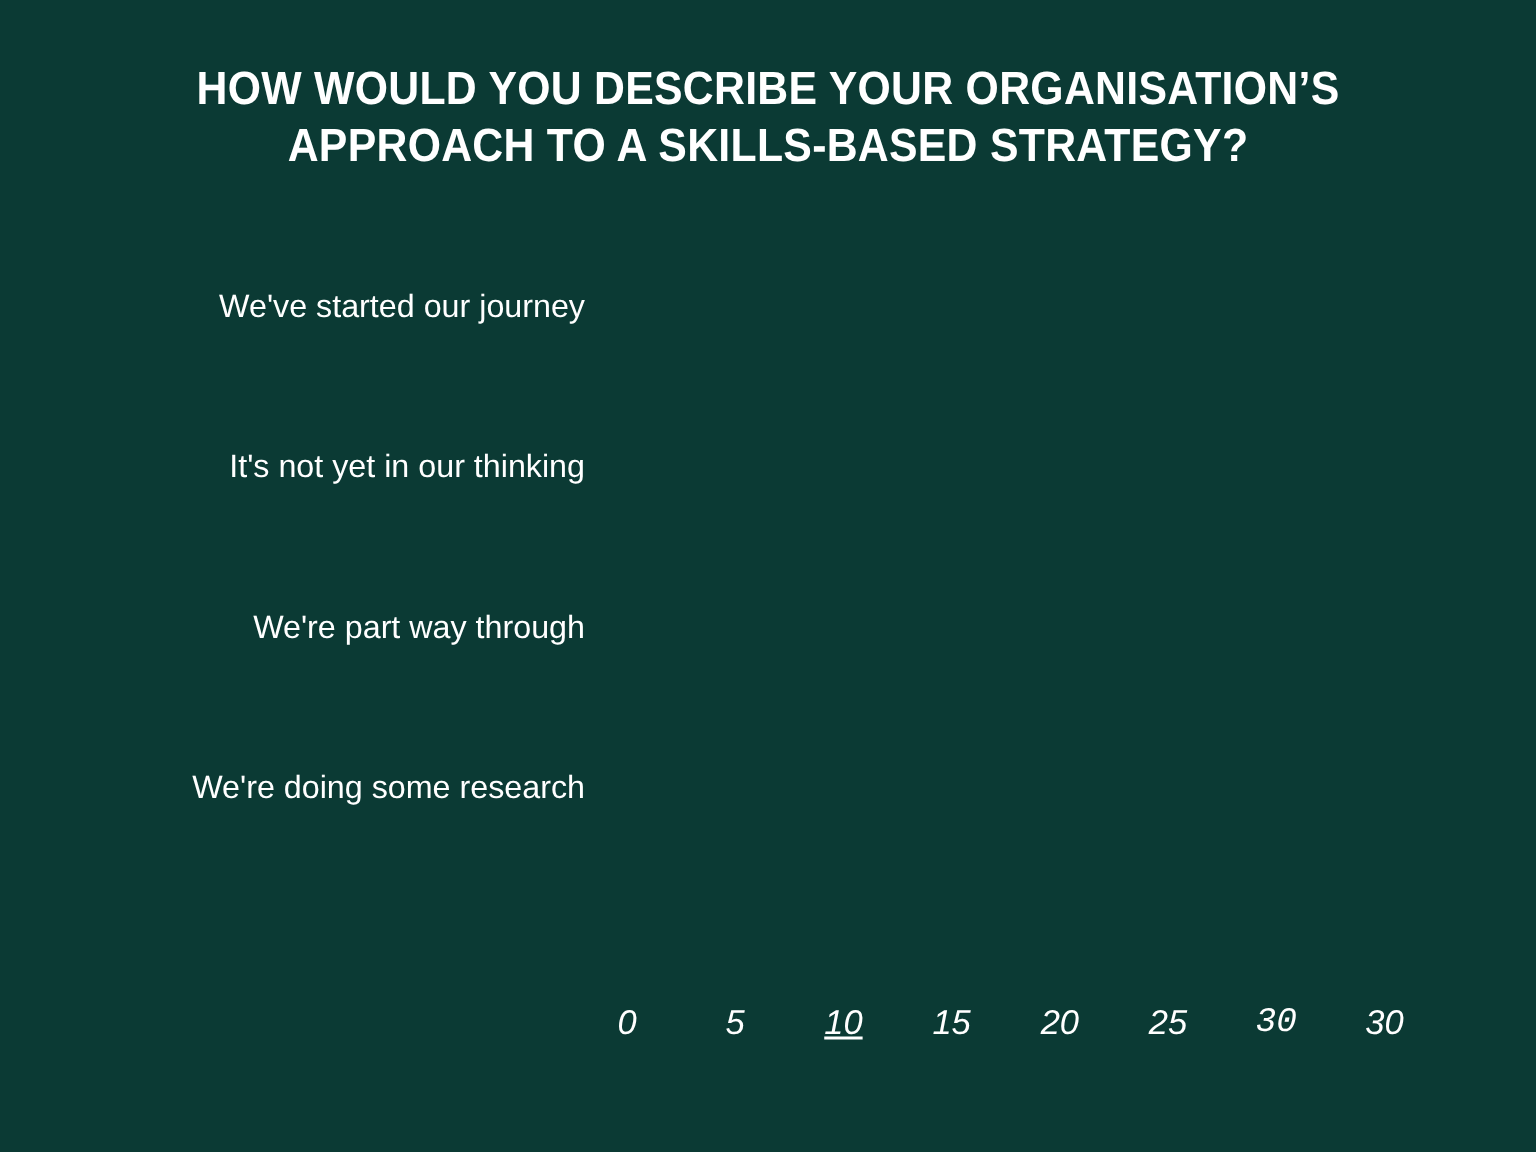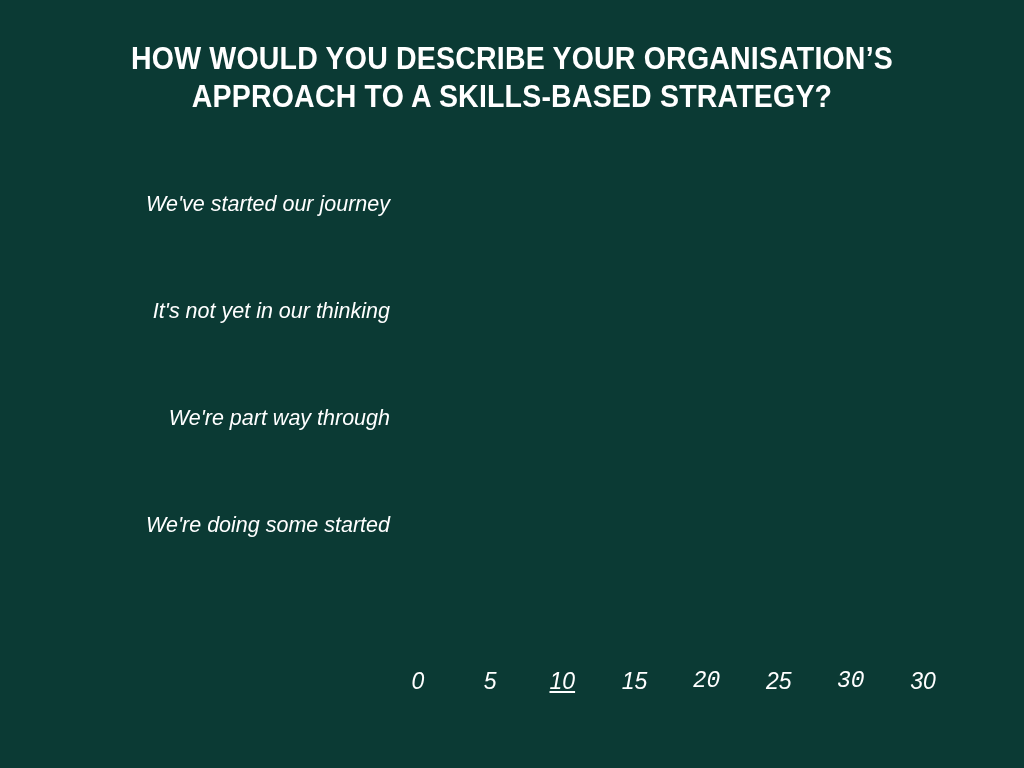--- a/index.html
+++ b/index.html
@@ -53,21 +53,20 @@
     border-top-right-radius:9px;
     border-bottom-right-radius:9px;
   }
 
   
   .cat-label {
     position:absolute;
     right:1024px;
     width:0;
     color:#ffffff;
-    font-style:italic;
     font-size:21.5px;
     line-height:26px;
     white-space:nowrap;
     text-align:right;
   }
   #cat-labels {
     position:absolute;
     left:0; top:156px;
     width:404px; height:502px;
   }
@@ -106,21 +105,21 @@
 
   <div id="chart-title">
     <span class="tline">HOW WOULD YOU DESCRIBE YOUR ORGANISATION’S</span>
     <span class="tline">APPROACH TO A SKILLS-BASED STRATEGY?</span>
   </div>
 
   <div id="cat-labels">
       <div class="cat-label" style="top: 0px; height: 95px;">We've started our journey</div>
       <div class="cat-label" style="top: 214px; height: 95px;">We're part way through</div>
       <div class="cat-label" style="top: 107px; height: 95px;">It's not yet in our thinking</div>
-      <div class="cat-label" style="top: 321px; height: 95px;">We're doing some started</div>
+      <div class="cat-label" style="top: 321px; height: 95px;">We're doing some research</div>
     </div>
 
   <div id="plot-area">
       <div class="bar-row" style="top: 0px; height: 95px; width: 476.143px;">
         <div class="bar" style="background: rgb(251, 242, 206);"></div>
       </div>
       <div class="bar-row" style="top: 107px; height: 95px; width: 346.286px;">
         <div class="bar" style="background: rgb(251, 242, 206);"></div>
       </div>
       <div class="bar-row" style="top: 214px; height: 95px; width: 288.571px;">
@@ -132,19 +131,19 @@
       <div class="bar-row" style="top: 428px; height: 95px; width: 86.5714px;">
         <div class="bar" style="background: rgb(251, 242, 206);"></div>
       </div>
     </div>
 
   <div id="x-ticks">
       <div class="tick" style="left: 0px;">0</div>
       <div class="tick" style="left: 72.1429px;">5</div>
       <div class="tick" style="left: 144.286px; text-decoration: underline;">10</div>
       <div class="tick" style="left: 216.429px;">15</div>
-      <div class="tick" style="left: 288.571px; font-family: Liberation Mono, monospace;">20</div>
+      <div class="tick" style="left: 288.571px;">20</div>
       <div class="tick" style="left: 360.714px;">25</div>
       <div class="tick" style="left: 432.857px; font-family: Liberation Mono, monospace;">30</div>
       <div class="tick" style="left: 505px;">30</div>
     </div>
 
 </div>
 
 </body></html>

